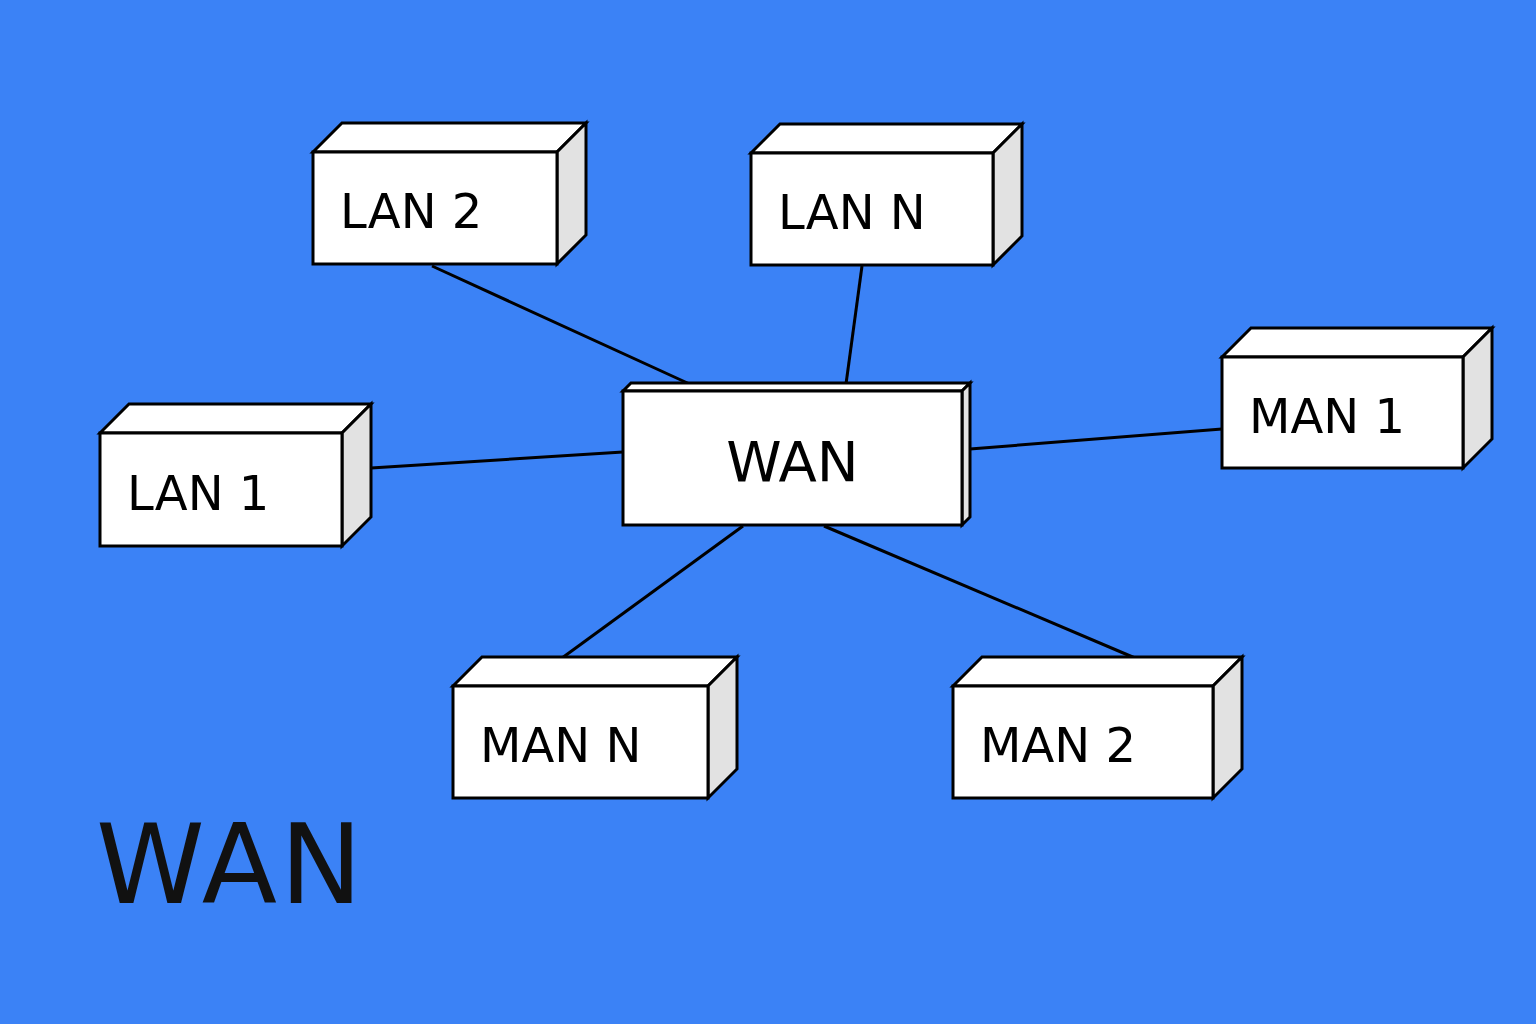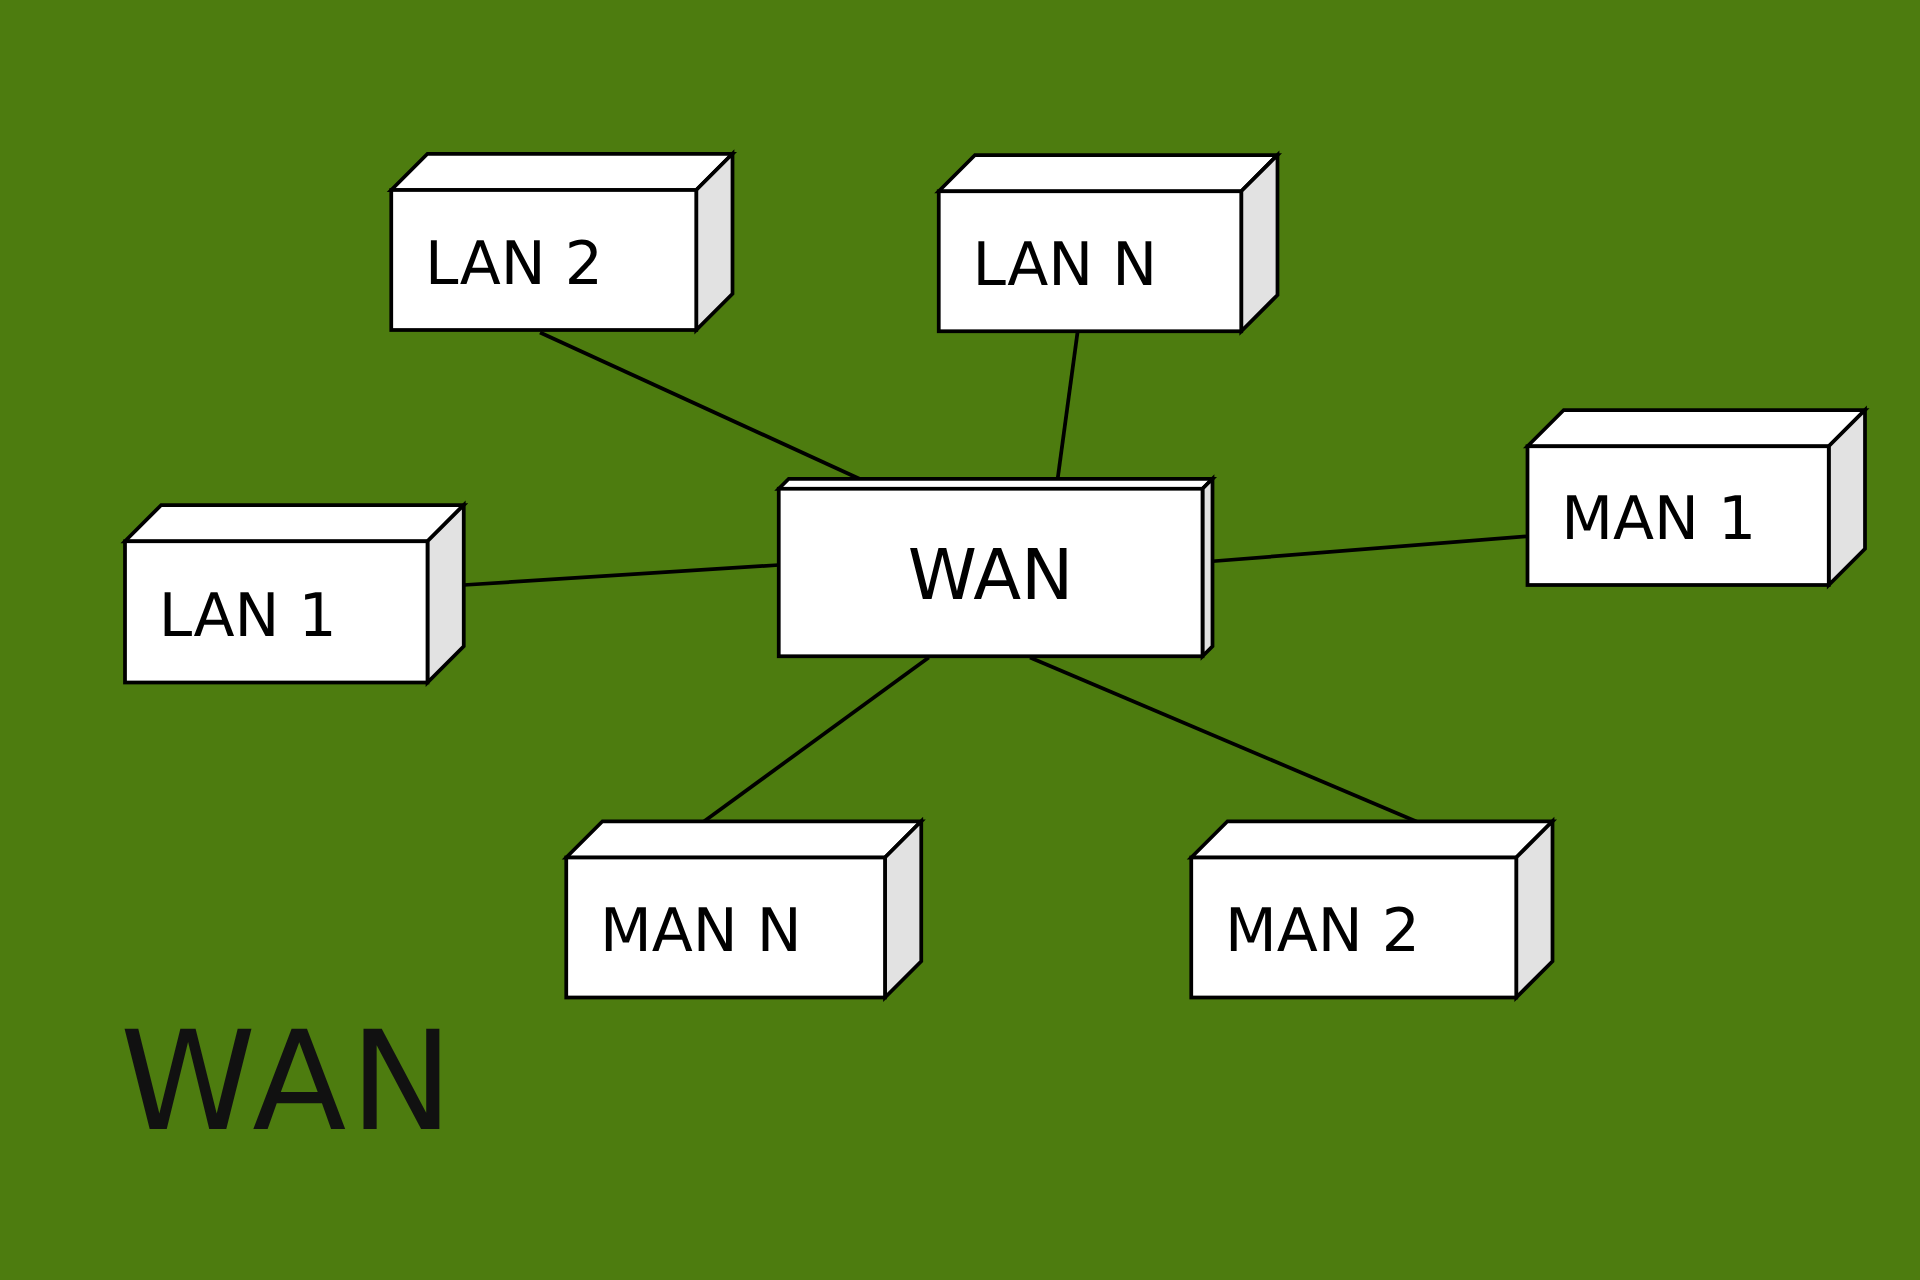--- a/index.html
+++ b/index.html
@@ -5,21 +5,21 @@
   html, body {
     margin: 0;
     padding: 0;
     background: #ffffff;
     font-family: "DejaVu Sans", "Liberation Sans", sans-serif;
   }
   .canvas {
     position: relative;
     width: 1536px;
     height: 1024px;
-    background: #4d7c0f;
+    background: #3b82f6;
     overflow: hidden;
   }
   svg.diagram {
     position: absolute;
     left: 0;
     top: 0;
     width: 1536px;
     height: 1024px;
   }
   .diagram-title {

